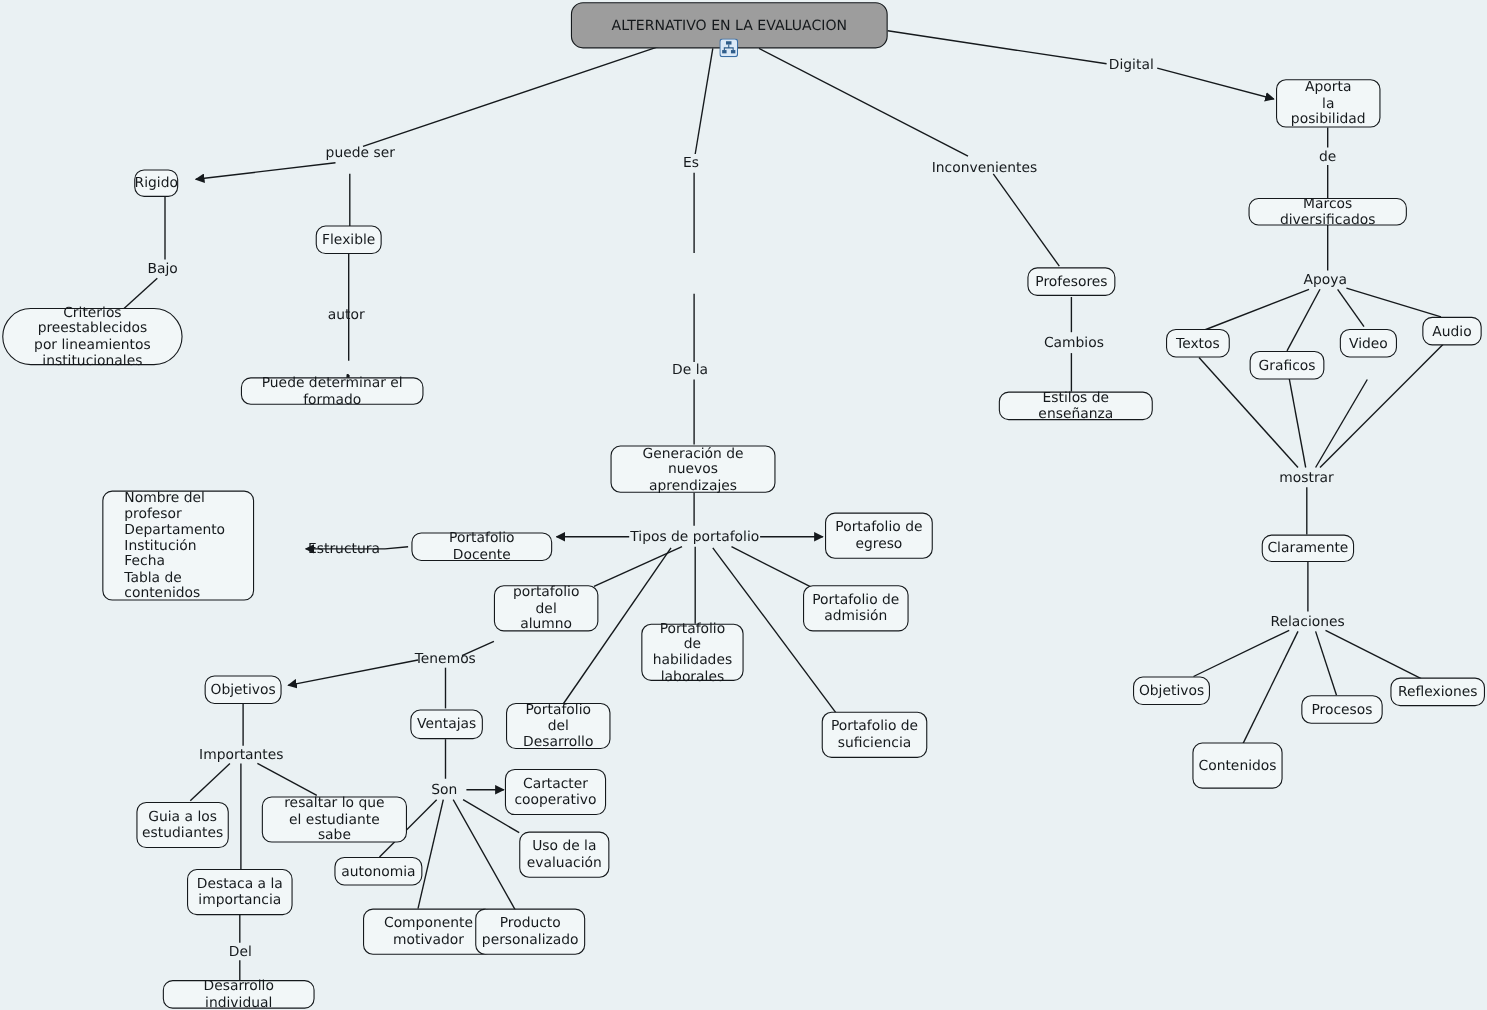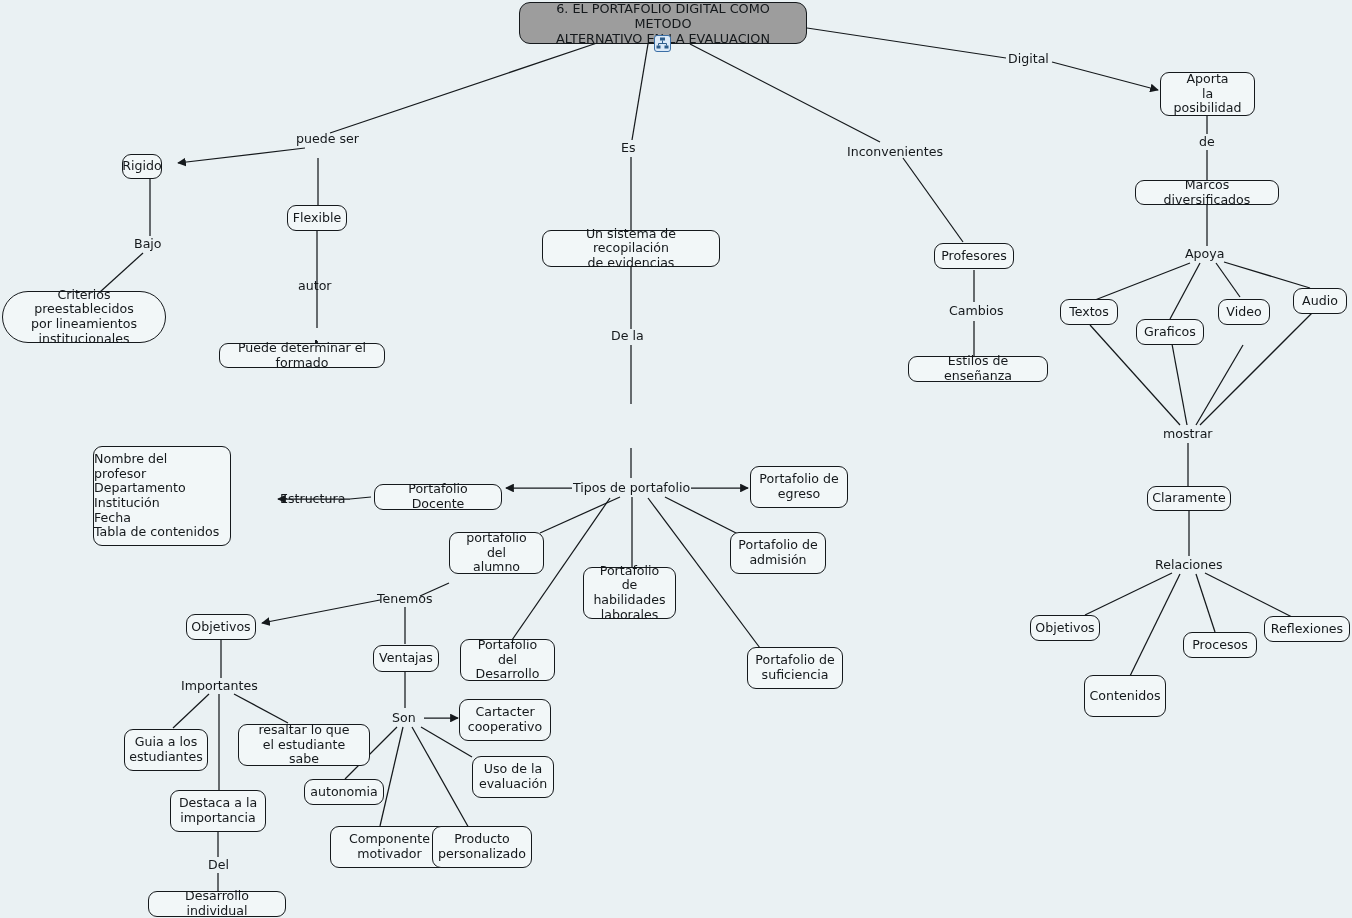--- a/index.html
+++ b/index.html
@@ -153,57 +153,56 @@
       <path d="M 405 672 L 405 708"></path>
       <path d="M 424 718 L 458 718" marker-end="url(#arrow)"></path>
       <path d="M 421 727 L 472 757"></path>
       <path d="M 397 727 L 345 779"></path>
       <path d="M 403 727 L 380 826"></path>
       <path d="M 412 727 L 470 830"></path>
     </g>
   </svg>
 
   <div class="node title" style="left:519px;top:2px;width:288px;height:42px;flex-direction:column;">
-    <span>6. EL PORTAFOLIO DIGITAL COMO METODO</span>
     <span>ALTERNATIVO EN LA EVALUACION</span>
   </div>
   <div class="map-badge" style="left:654px;top:35px;">
     <svg viewBox="0 0 17 17" width="17" height="17">
       <rect x="0.5" y="0.5" width="16" height="16" rx="2.5" fill="#dbe9f7" stroke="#3a6ea5" stroke-width="1"></rect>
       <rect x="6" y="2.5" width="5" height="3" fill="#2f5d8a"></rect>
       <rect x="2.5" y="10.5" width="4" height="3" fill="#2f5d8a"></rect>
       <rect x="10.5" y="10.5" width="4" height="3" fill="#2f5d8a"></rect>
       <path d="M8.5 5.5 L8.5 8.5 M4.5 10.5 L4.5 8.5 L12.5 8.5 L12.5 10.5" stroke="#2f5d8a" stroke-width="1" fill="none"></path>
     </svg>
   </div>
 
   <div class="linklabel" style="left:296px;top:132px;">puede ser</div>
   <div class="node" style="left:122px;top:154px;width:40px;height:25px;">
     <span>Rigido</span>
   </div>
   <div class="node" style="left:287px;top:205px;width:60px;height:26px;">
     <span>Flexible</span>
   </div>
   <div class="linklabel" style="left:134px;top:237px;">Bajo</div>
-  <div class="node" style="left:2px;top:291px;width:164px;height:52px;flex-direction:column;border-radius:26px;">
+  <div class="node" style="left:2px;top:280px;width:164px;height:52px;flex-direction:column;border-radius:26px;">
     <span>Criterios preestablecidos</span>
     <span>por lineamientos</span>
     <span>institucionales</span>
   </div>
   <div class="linklabel" style="left:298px;top:279px;">autor</div>
   <div class="node" style="left:219px;top:343px;width:166px;height:25px;">
     <span>Puede determinar el formado</span>
   </div>
 
   <div class="linklabel" style="left:621px;top:141px;">Es</div>
-  <div class="node" style="left:542px;top:230px;width:178px;height:37px;flex-direction:column;">
-    <span>Un sistema de recopilación</span>
-    <span>de evidencias</span>
-  </div>
   <div class="linklabel" style="left:611px;top:329px;">De la</div>
+  <div class="node" style="left:555px;top:405px;width:150px;height:43px;flex-direction:column;">
+    <span>Generación de nuevos</span>
+    <span>aprendizajes</span>
+  </div>
 
   <div class="linklabel" style="left:847px;top:145px;">Inconvenientes</div>
   <div class="node" style="left:934px;top:243px;width:80px;height:26px;">
     <span>Profesores</span>
   </div>
   <div class="linklabel" style="left:949px;top:304px;">Cambios</div>
   <div class="node" style="left:908px;top:356px;width:140px;height:26px;">
     <span>Estilos de enseñanza</span>
   </div>
 
@@ -246,21 +245,21 @@
   <div class="node" style="left:1183px;top:632px;width:74px;height:26px;">
     <span>Procesos</span>
   </div>
   <div class="node" style="left:1264px;top:616px;width:86px;height:26px;">
     <span>Reflexiones</span>
   </div>
 
   <div class="linklabel" style="left:573px;top:481px;">Tipos de portafolio</div>
   <div class="linklabel" style="left:280px;top:492px;">Estructura</div>
 
-  <div class="node left" style="left:93px;top:446px;width:138px;height:100px;flex-direction:column;align-items:flex-start;justify-content:center;padding-left:0;">
+  <div class="node left" style="left:93px;top:446px;width:138px;height:100px;flex-direction:column;align-items:flex-start;justify-content:center;padding-left:19px;">
     <span>Nombre del profesor</span>
     <span>Departamento</span>
     <span>Institución</span>
     <span>Fecha</span>
     <span>Tabla de contenidos</span>
   </div>
 
   <div class="node" style="left:374px;top:484px;width:128px;height:26px;">
     <span>Portafolio Docente</span>
   </div>

